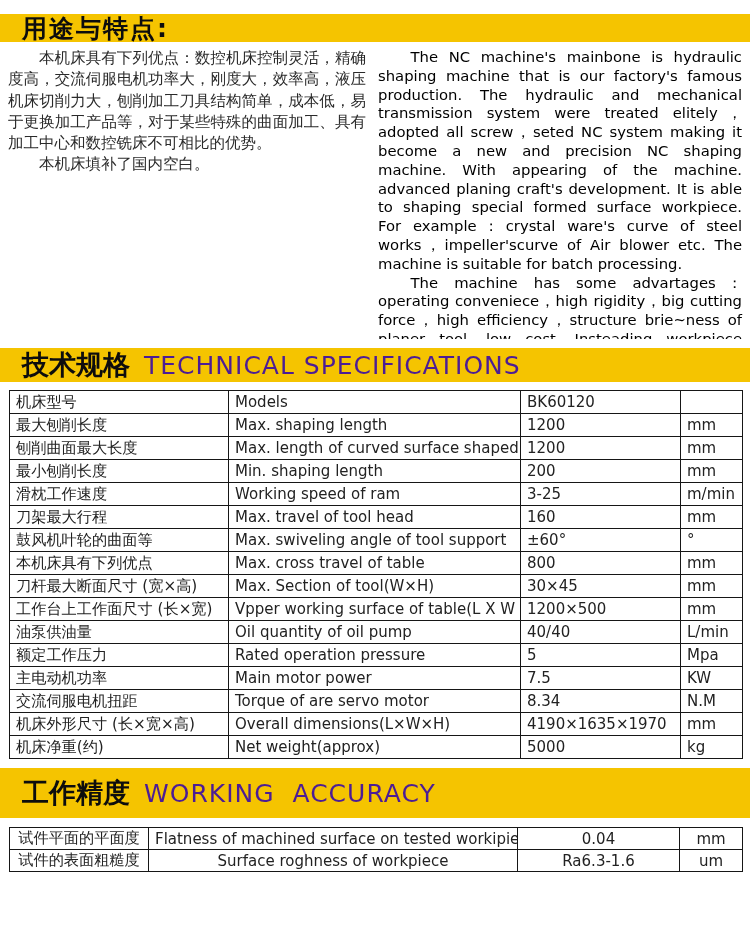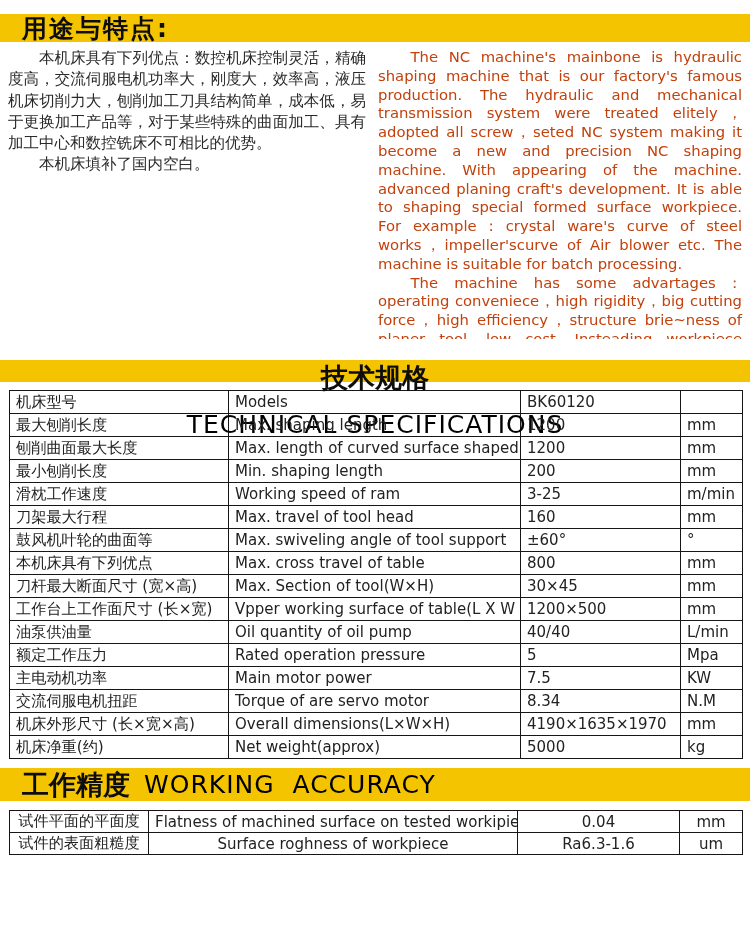--- a/index.html
+++ b/index.html
@@ -7,32 +7,32 @@
   html,body { margin:0; padding:0; }
   body {
     width:750px; height:948px; background:#ffffff; overflow:hidden;
     font-family:"DejaVu Sans","Liberation Sans",sans-serif; color:var(--ink);
   }
   .banner {
     background:var(--accent); display:flex; align-items:center; gap:14px;
     padding:0 22px;
   }
   .banner-zh { font-weight:bold; color:#0d0d0d; }
-  .banner-en { color:#000000; white-space:pre; letter-spacing:1px; }
+  .banner-en { color:#4c1d95; white-space:pre; letter-spacing:1px; }
   .banner-features { margin-top:14px; height:28px; }
   .banner-features .banner-zh { font-size:25px; letter-spacing:2px; }
-  .banner-specs { margin-top:21px; height:22px;flex-direction:column; }
+  .banner-specs { margin-top:9px; height:34px; }
   .banner-specs .banner-zh, .banner-accuracy .banner-zh { font-size:27px; }
   .banner-specs .banner-en, .banner-accuracy .banner-en { font-size:25px; }
-  .banner-accuracy { margin-top:9px; height:33px; }
+  .banner-accuracy { margin-top:9px; height:50px; }
 
   .features-body { display:flex; padding:6px 8px 0 8px; gap:12px; height:297px; overflow:hidden; }
   .col-zh { width:358px; font-size:15.5px; line-height:21.3px; text-align:justify; color:#2a2a2a; }
   .col-zh p { margin:0; text-indent:2em; }
-  .col-en { flex:1; font-size:14.8px; line-height:18.8px; text-align:justify; color:#c2410c; }
+  .col-en { flex:1; font-size:14.8px; line-height:18.8px; text-align:justify; color:#000000; }
   .col-en p { margin:0; text-indent:2.2em; }
 
   table { border-collapse:collapse; table-layout:fixed; margin:8px 0 0 9px; width:733px; }
   td {
     border:1px solid var(--line); padding:0 6px; font-size:15px; color:#222;
     height:23px; overflow:hidden; white-space:nowrap; vertical-align:middle;
   }
   .specs-table td { height:23px; }
   .accuracy-table { margin-top:9px; }
   .accuracy-table td { height:22px;text-align:center; }

